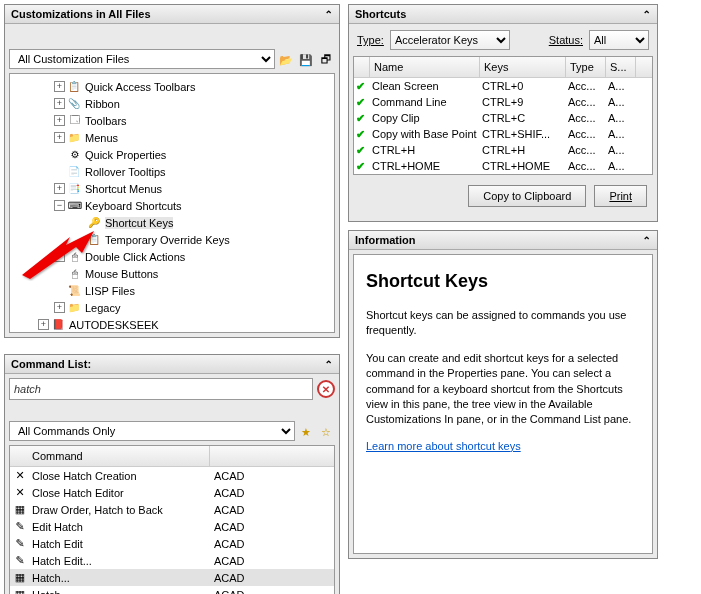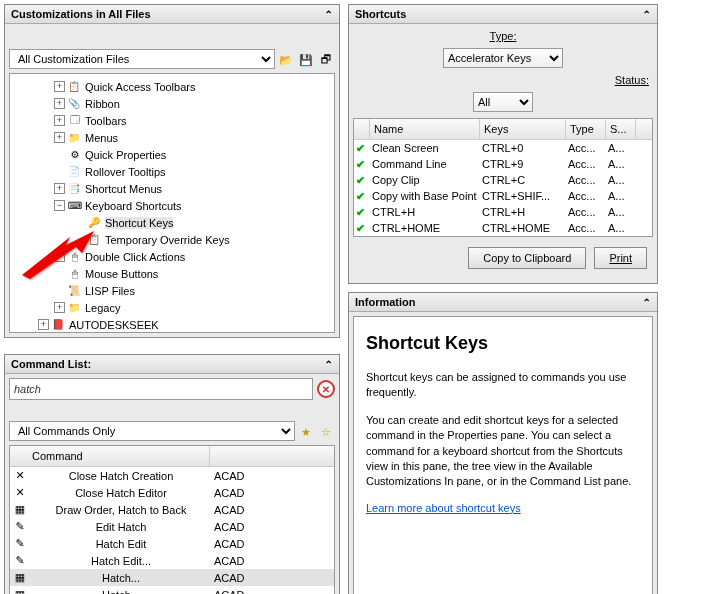--- a/index.html
+++ b/index.html
@@ -25,23 +25,23 @@
 .search-input{flex:1;border:1px solid #999;height:22px;padding:0 4px;background:#fff;font-style:italic;color:#333;}
 .clear-ico{width:18px;height:18px;border-radius:50%;background:#fff;border:2px solid #c33;color:#c33;display:flex;align-items:center;justify-content:center;font-weight:bold;cursor:pointer;font-size:10px;}
 .cmd-table{background:#fff;border:1px solid #999;height:191px;overflow:auto;}
 .cmd-head{display:flex;background:linear-gradient(#fafafa,#e5e5e5);border-bottom:1px solid #ccc;position:sticky;top:0;}
 .cmd-head div{padding:4px 6px;border-right:1px solid #ccc;}
 .cmd-col1{width:200px;}
 .cmd-col2{flex:1;}
 .cmd-row{display:flex;align-items:center;height:17px;}
 .cmd-row.hl{background:#e2e2e2;}
 .cmd-row .ci{width:20px;display:flex;align-items:center;justify-content:center;}
-.cmd-row .cn{width:180px;padding-left:2px;text-align:center;}
+.cmd-row .cn{width:180px;padding-left:2px;}
 .cmd-row .cs{flex:1;padding-left:4px;}
-.type-row{display:flex;align-items:center;gap:6px;padding:2px 4px 6px;flex-direction:column;}
+.type-row{display:flex;align-items:center;gap:6px;padding:2px 4px 6px;}
 .type-row select{border:1px solid #999;height:20px;background:linear-gradient(#fff,#eee);}
 .sc-table{background:#fff;border:1px solid #999;height:119px;overflow:auto;}
 .sc-head{display:flex;background:linear-gradient(#fafafa,#e5e5e5);border-bottom:1px solid #ccc;}
 .sc-head div{padding:4px 4px;border-right:1px solid #ccc;overflow:hidden;}
 .sc-c0{width:16px;}
 .sc-c1{width:110px;}
 .sc-c2{width:86px;}
 .sc-c3{width:40px;}
 .sc-c4{width:30px;}
 .sc-row{display:flex;height:16px;align-items:center;}

